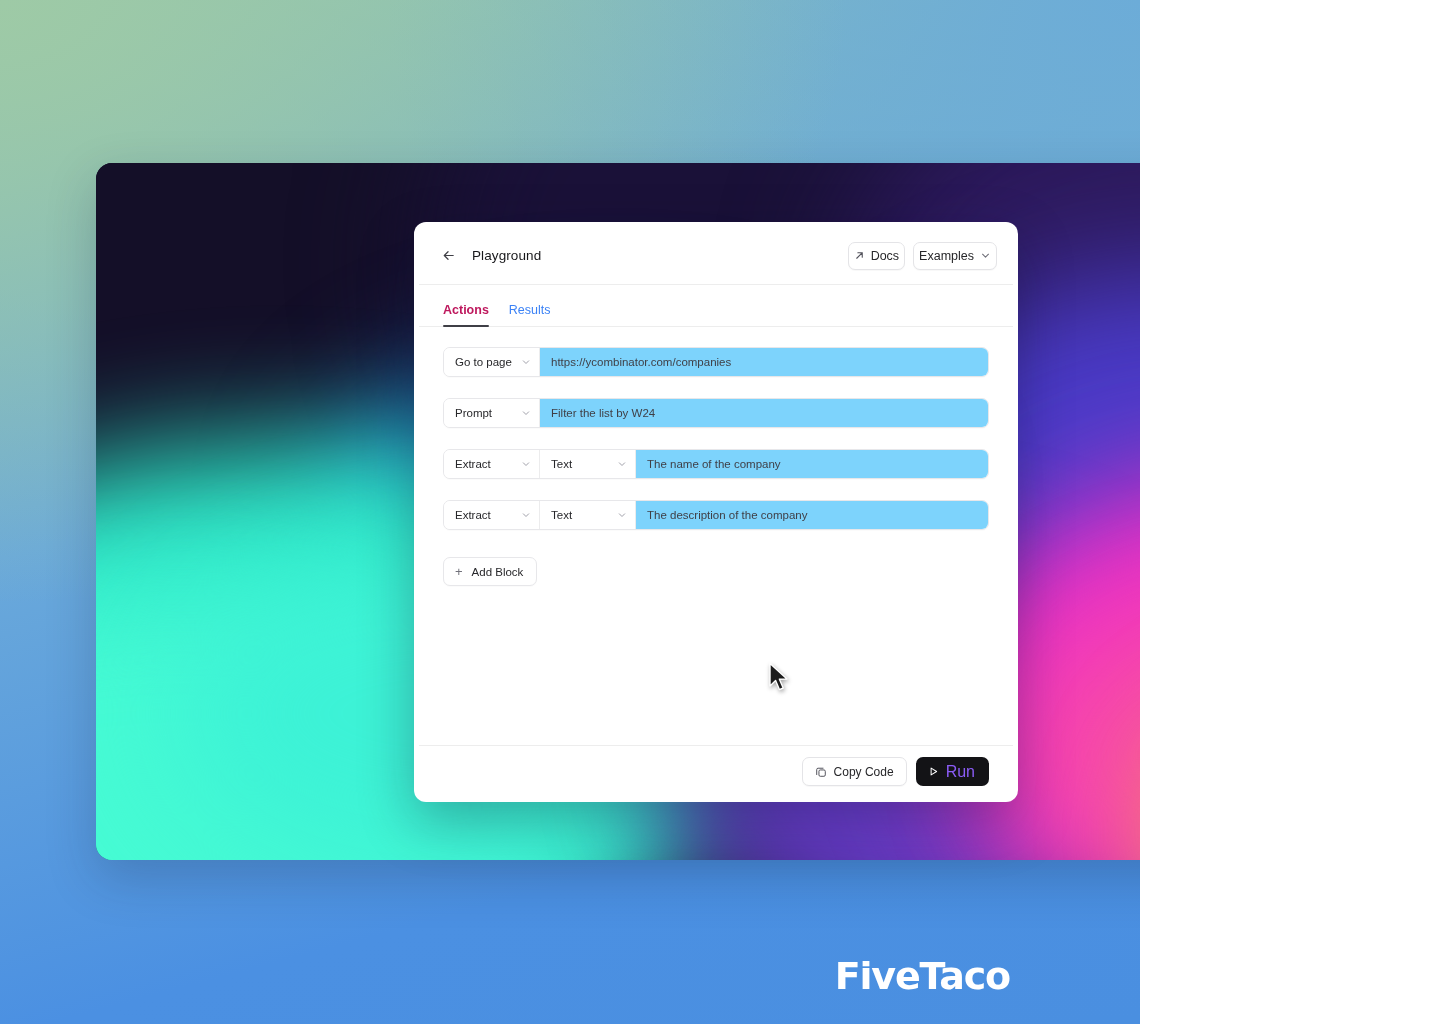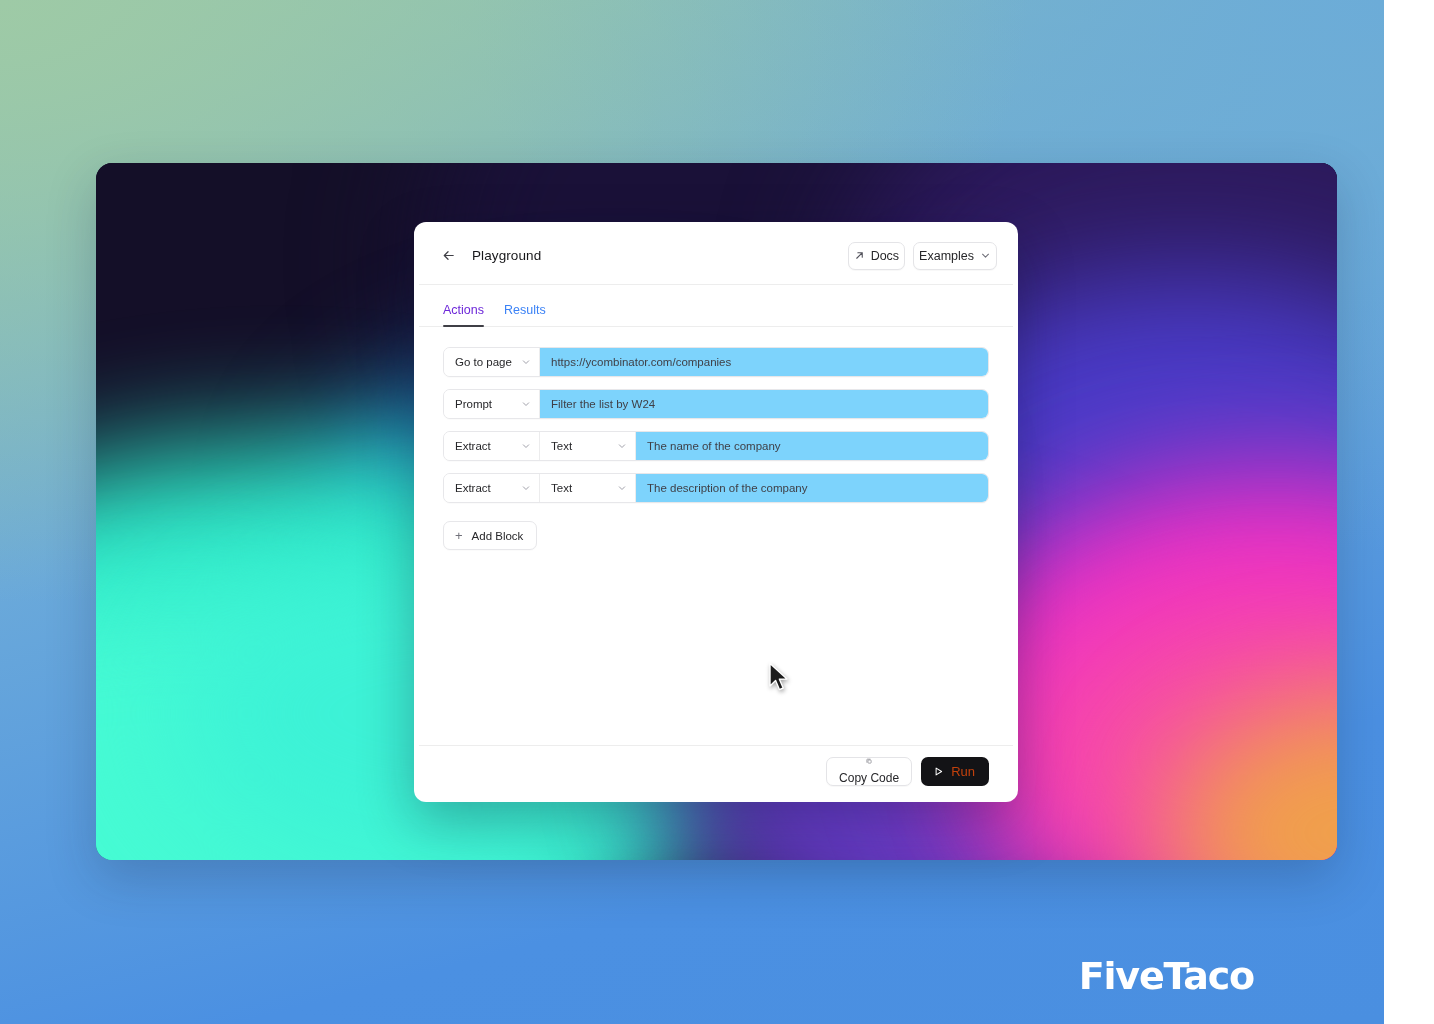--- a/index.html
+++ b/index.html
@@ -8,21 +8,21 @@
   html, body {
     width: 1434px;
     height: 1024px;
     overflow: hidden;
     font-family: "Liberation Sans", sans-serif;
   }
 
   
   #page {
     position: relative;
-    width: 1384px;
+    width: 1140px;
     height: 1024px;
     background:
       radial-gradient(120% 95% at 0% 0%,   #9ecaa6 0%, rgba(158,202,166,0) 62%),
       radial-gradient(110% 90% at 100% 0%, #6cacd8 0%, rgba(108,172,216,0) 60%),
       linear-gradient(165deg, #8fc3b0 0%, #6aa9da 42%, #4b90e2 78%, #4a8fe0 100%);
     overflow: hidden;
   }
 
   
   #canvas {
@@ -119,42 +119,42 @@
     border-bottom: 1px solid #ededed;
     background: #fff;
   }
   .tab {
     position: relative;
     font-size: 12.5px;
     padding-bottom: 9px;
     color: #3b82f6;
     cursor: pointer;
   }
-  .tab.active { color: #6d28d9; font-weight: normal; }
+  .tab.active { color: #be185d; font-weight: bold; }
   .tab.active::after {
     content: "";
     position: absolute;
     left: 0; right: 0; bottom: -1px;
     height: 2.5px;
     background: #3f3f46;
     border-radius: 2px;
   }
 
   
   #body {
     flex: 1 1 auto;
     padding: 20px 24px 0 24px;
     background: #fff;
     overflow: hidden;
   }
   .block-row {
     display: flex;
     align-items: stretch;
     height: 30px;
-    margin-bottom: 12px;
+    margin-bottom: 21px;
     border: 1px solid #e7e7ea;
     border-radius: 7px;
     background: #fff;
     overflow: hidden;
     box-shadow: 0 1px 1px rgba(0,0,0,.02);
   }
   .select {
     display: flex;
     align-items: center;
     justify-content: space-between;
@@ -217,33 +217,32 @@
     gap: 7px;
     height: 29px;
     padding: 0 12px;
     border: 1px solid #e4e4e7;
     border-radius: 7px;
     background: #fff;
     font-size: 12px;
     color: #27272a;
     cursor: pointer;
     box-shadow: 0 1px 1px rgba(0,0,0,.03);
-    flex-direction: column;
   }
   #run-button {
     display: inline-flex;
     align-items: center;
     gap: 7px;
     height: 29px;
     padding: 0 14px 0 12px;
     border: none;
     border-radius: 7px;
     background: #131316;
-    font-size: 13px;
-    color: #c2410c;
+    font-size: 16px;
+    color: #8b5cf6;
     cursor: pointer;
     font-family: "Liberation Sans", sans-serif;
   }
 
   
   #cursor {
     position: absolute;
     left: 766px;
     top: 661px;
     width: 26px;

